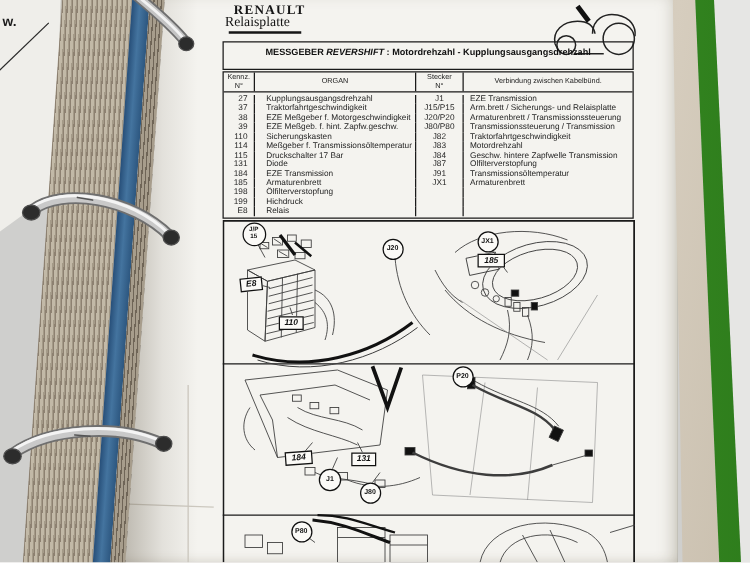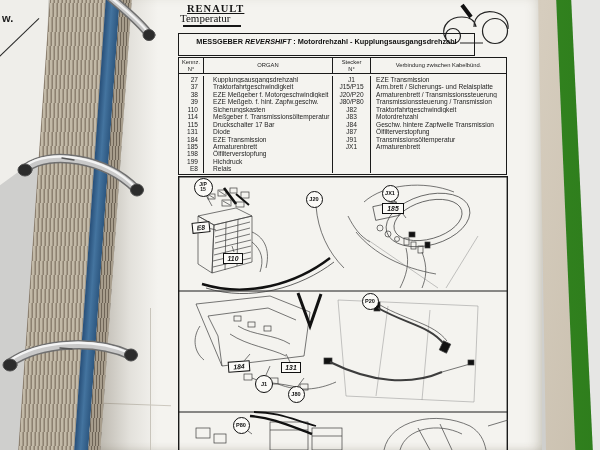--- a/index.html
+++ b/index.html
@@ -39,27 +39,27 @@
     background:repeating-linear-gradient(90deg,#8d8171 0 1px,#c2b9a7 1px 3px,#a49a88 3px 4px);}
   .blue-strip{position:absolute;left:56px;top:0;width:14px;height:100%;
     background:linear-gradient(90deg,#274f79,#44749f 45%,#2c567f);}
   .stack2{position:absolute;left:70px;top:0;width:12px;height:100%;
     background:repeating-linear-gradient(90deg,#6f6557 0 1px,#a79d8c 1px 3px);}
 
   .rings{position:absolute;left:0;top:0;width:180px;height:450px;z-index:7;pointer-events:none;}
 
   
   .logo{position:absolute;left:180px;top:3px;z-index:4;color:#141414;}
-  .logo-brand{font-family:"Liberation Serif",serif;font-weight:bold;font-size:10.5px;letter-spacing:1px;margin-left:7px;text-decoration:underline;}
+  .logo-brand{font-family:"Liberation Serif",serif;font-weight:bold;font-size:10.5px;letter-spacing:1px;margin-left:7px;}
   .logo-division{font-family:"Liberation Serif",serif;font-size:11px;margin-top:-2px;}
   .logo-rule{width:58px;height:2.4px;background:#161616;margin:1px 0 0 3px;}
 
   .tractor{position:absolute;left:438px;top:1px;z-index:4;}
 
-  .title-box{position:absolute;left:178px;top:33px;width:297px;height:23px;border:1.3px solid #1a1a1a;
+  .title-box{position:absolute;left:178px;top:33px;width:329px;height:23px;border:1.3px solid #1a1a1a;
     z-index:4;text-align:center;font-weight:bold;font-size:7.3px;line-height:9.4px;padding-top:2.5px;
     color:#111;box-sizing:border-box;}
   .title-box i{font-style:italic;}
 
   .ptable{position:absolute;left:178px;top:57px;width:329px;border:1.3px solid #1a1a1a;z-index:4;box-sizing:border-box;background:transparent;}
   .thead{display:grid;grid-template-columns:25px 129px 38px 1fr;border-bottom:1.1px solid #1a1a1a;height:15px;}
   .hcell{border-right:1.05px solid #1a1a1a;display:flex;flex-direction:column;align-items:center;justify-content:center;
     font-size:5.8px;line-height:6.2px;color:#222;}
   .hcell:last-child{border-right:none;}
   .tbody{padding:2px 0 1px;}
@@ -95,21 +95,21 @@
 
   <div class="page"></div>
   <div class="underline-v"></div>
   <div class="underline-h"></div>
 
   <div class="fore-edge"></div>
   <div class="green-strip"></div>
 
   <div class="logo">
     <div class="logo-brand">RENAULT</div>
-    <div class="logo-division">Temperatur</div>
+    <div class="logo-division">Relaisplatte</div>
     <div class="logo-rule"></div>
   </div>
 
   <svg class="tractor" width="78" height="46" viewBox="0 0 78 46">
     <g fill="none" stroke="#222" stroke-width="1.2">
       <circle cx="15" cy="35" r="7.5"></circle>
       <circle cx="57" cy="30" r="12.5"></circle>
       <path d="M6,34 C4,24 12,16 24,16 C33,16 37,20 38,26"></path>
       <path d="M36,26 C36,14 46,9 56,11 C66,13 71,20 70,28"></path>
       <path d="M6,34 L8,38 M22,42 L45,42"></path>

